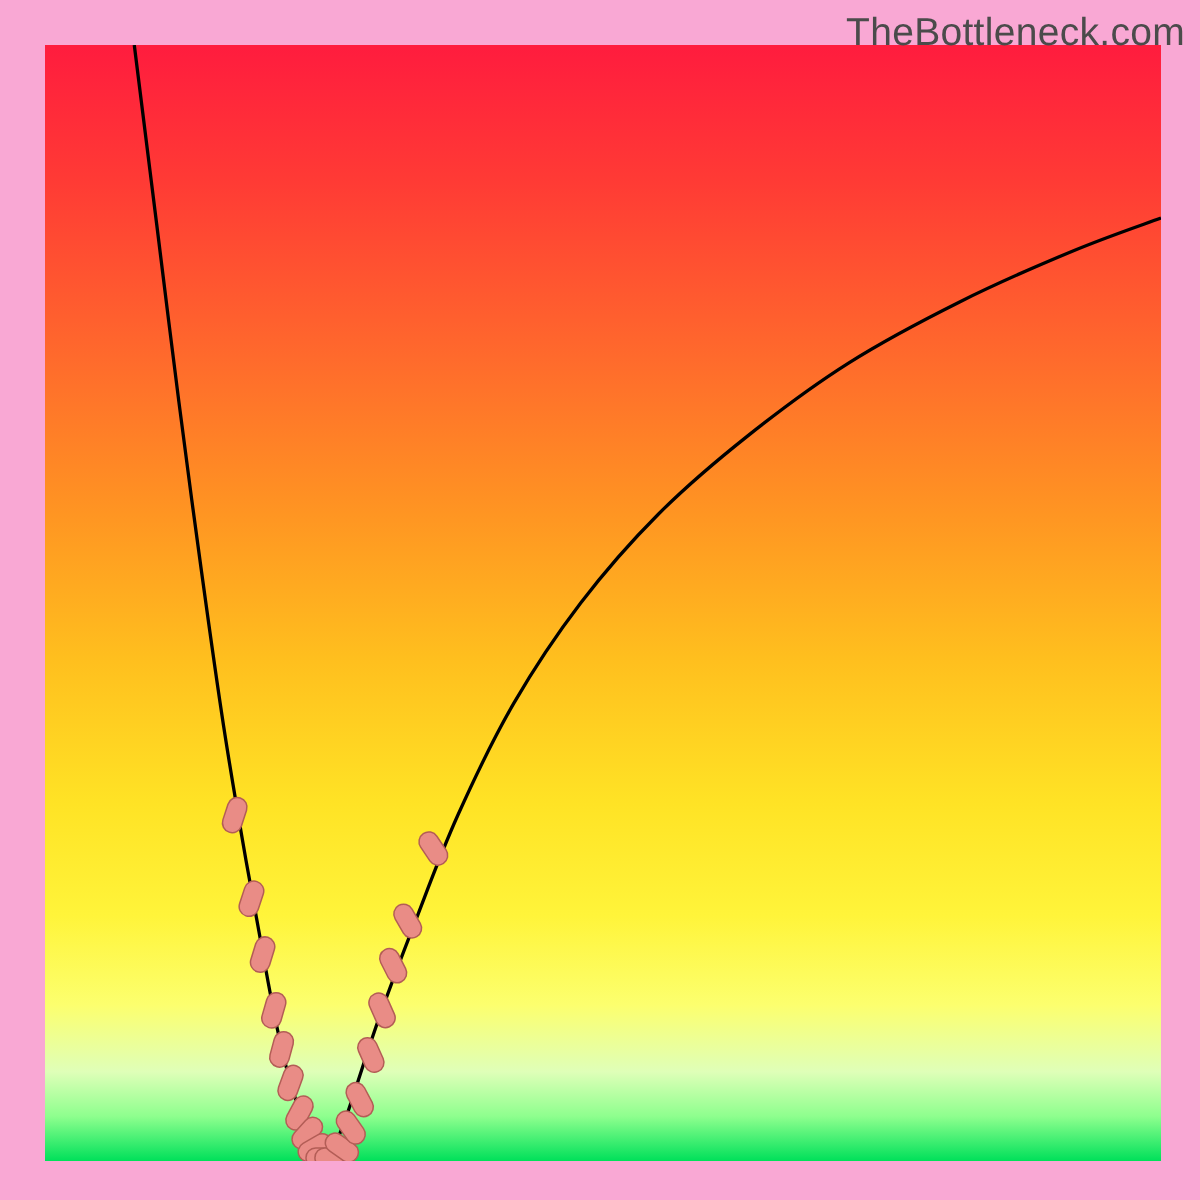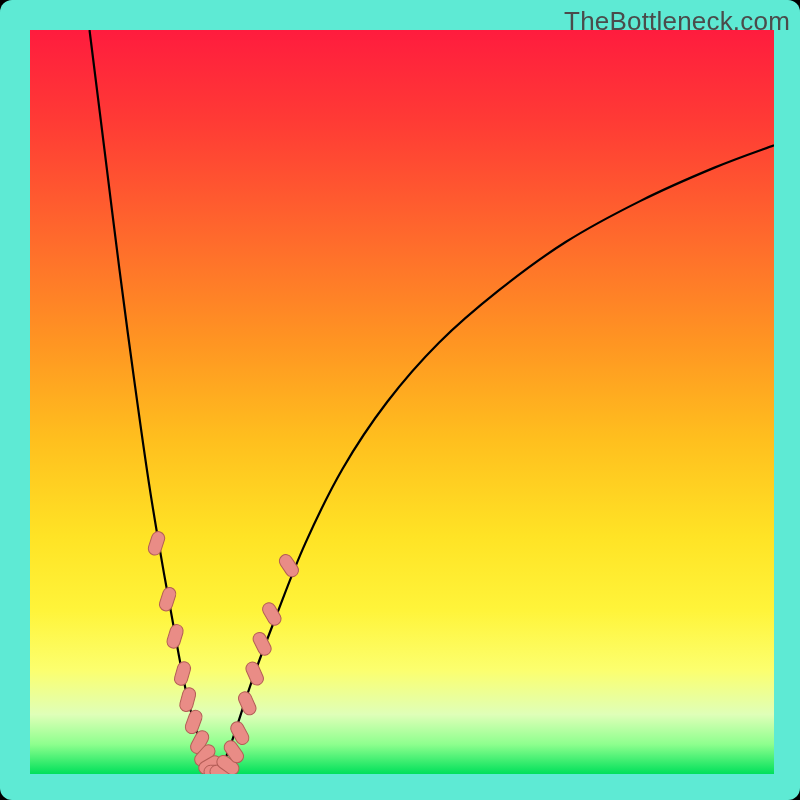--- a/index.html
+++ b/index.html
@@ -10,22 +10,21 @@
     overflow: hidden;
     background: #000;
     font-family: Arial, Helvetica, sans-serif;
   }
   .frame {
     position: absolute;
     left: 0;
     top: 0;
     width: 800px;
     height: 800px;
-    background: #5eead4;
-    border-radius: 12px;
+    background: #f9a8d4;
   }
   .plot {
     position: absolute;
     left: 30px;
     top: 30px;
     width: 744px;
     height: 744px;
     background: linear-gradient(to bottom,
       #ff1c3e 0%,
       #ff3a35 12%,

